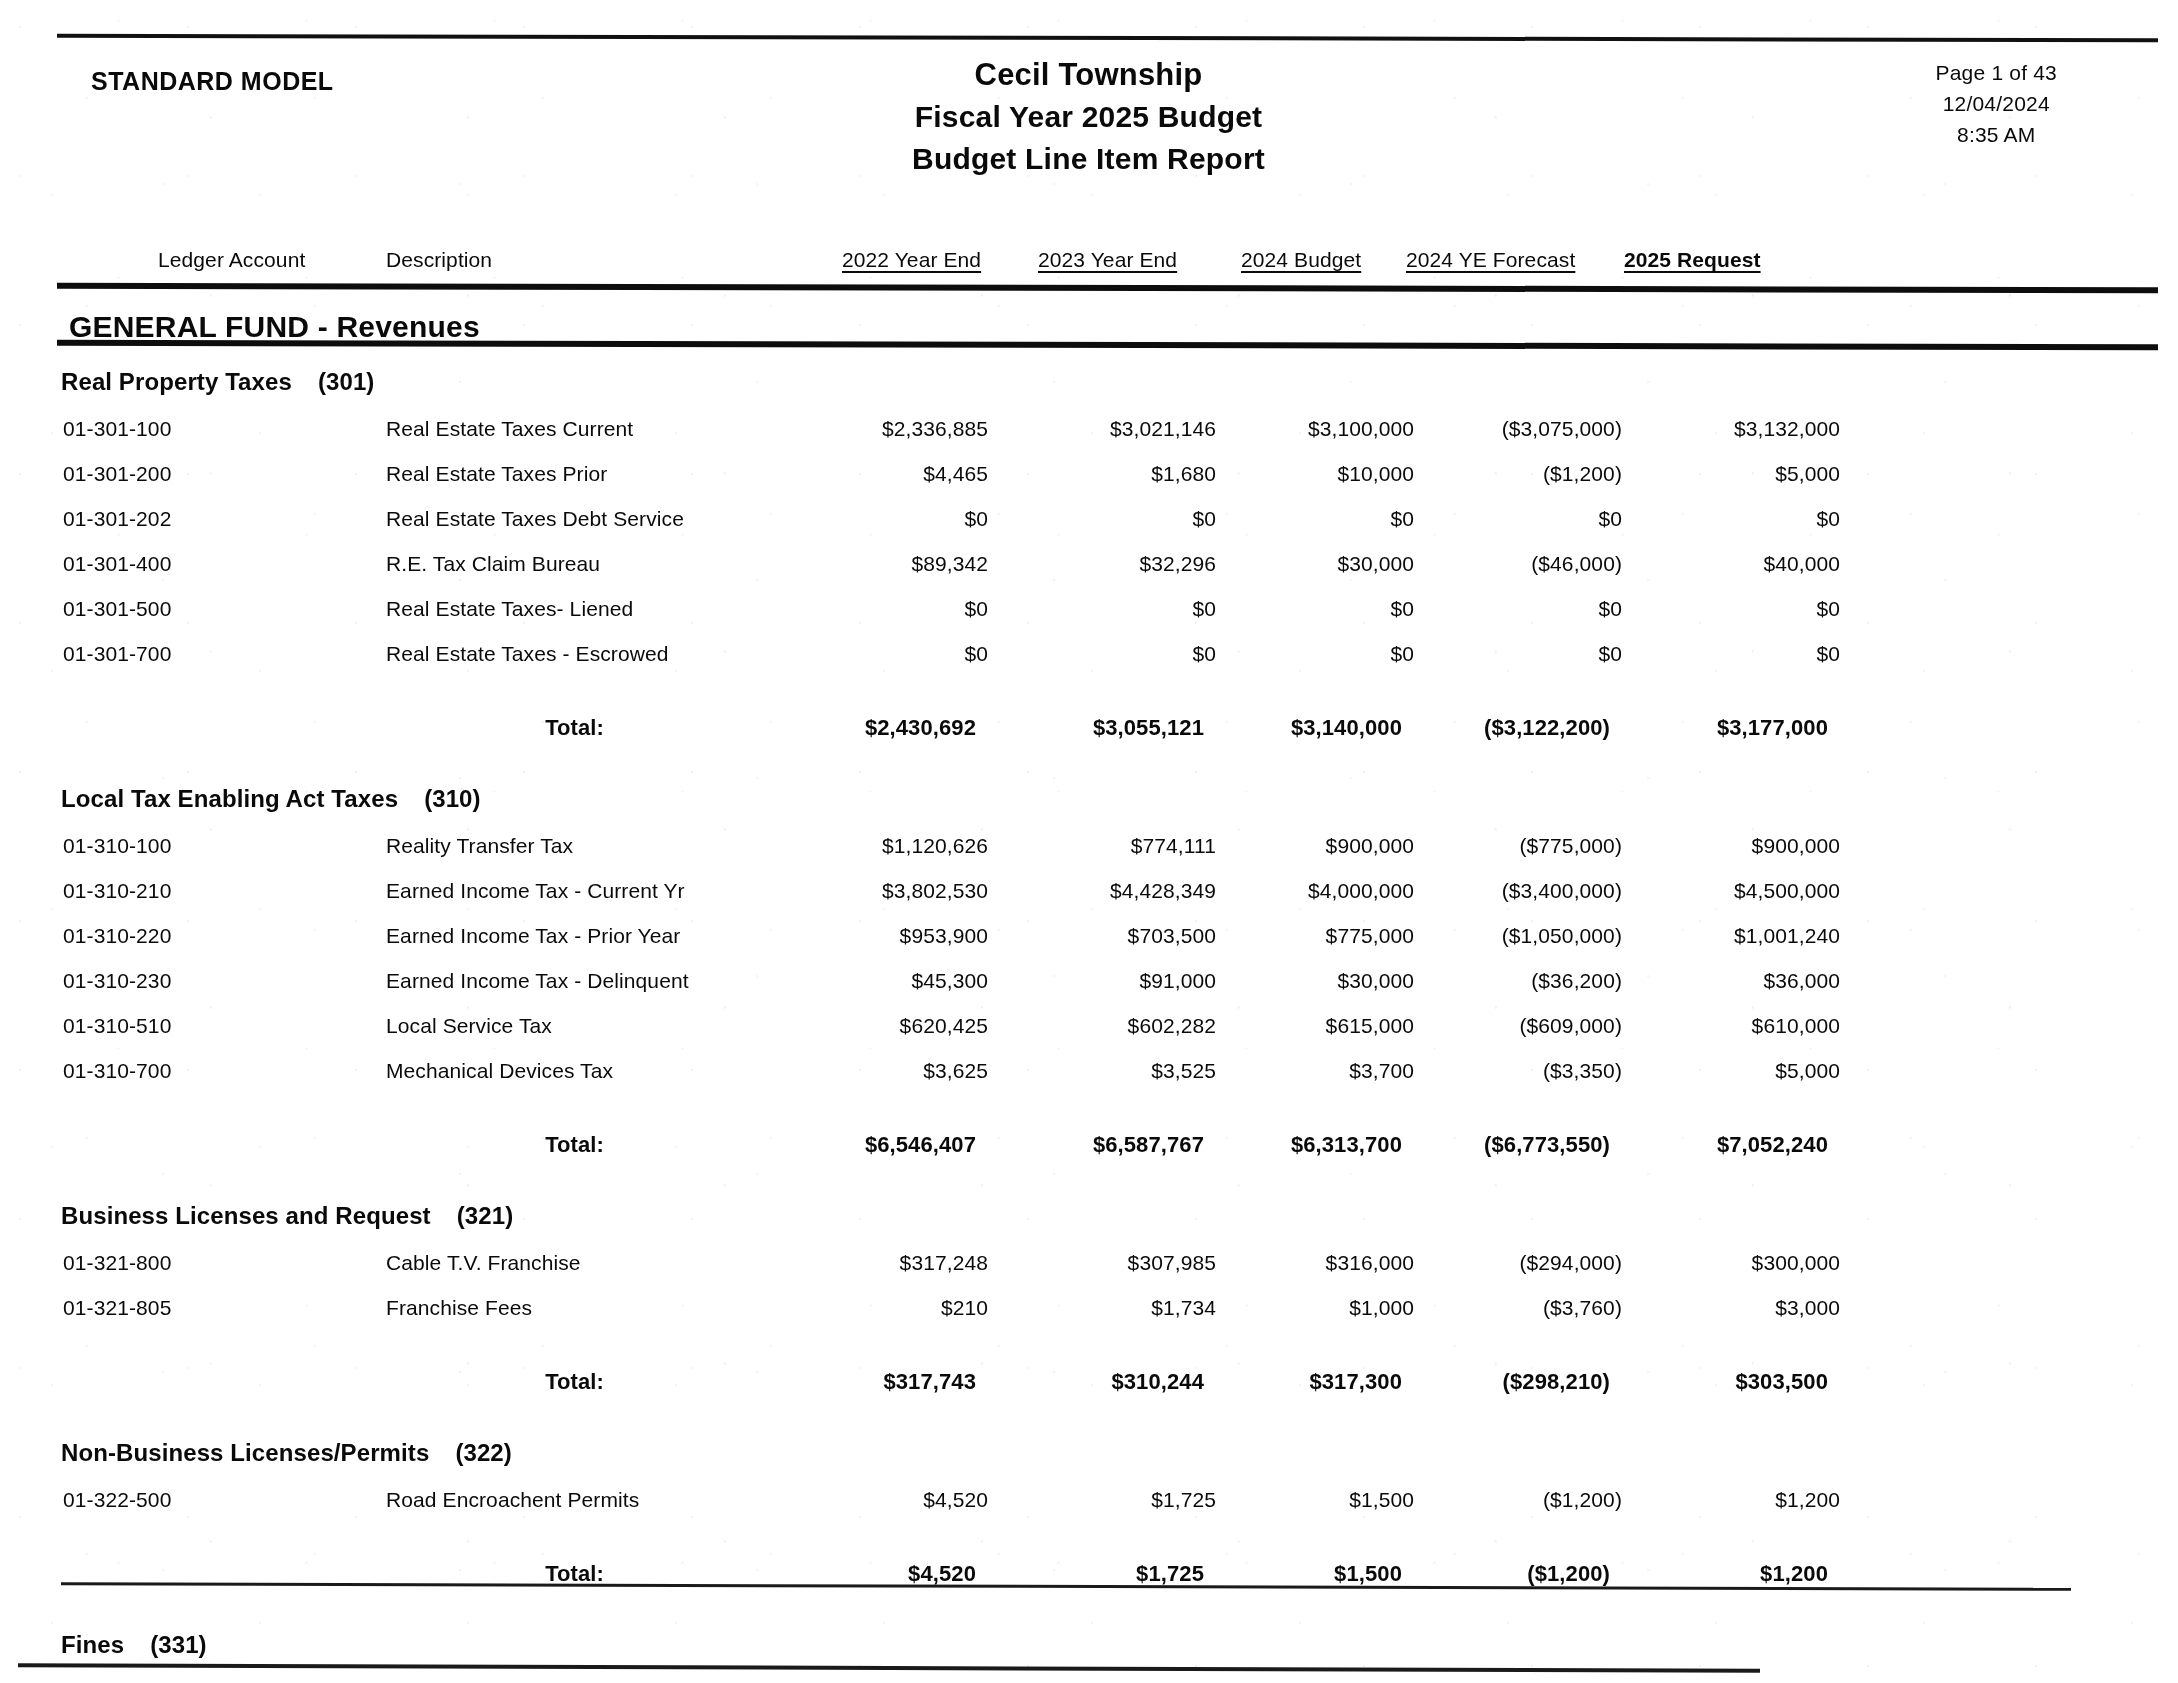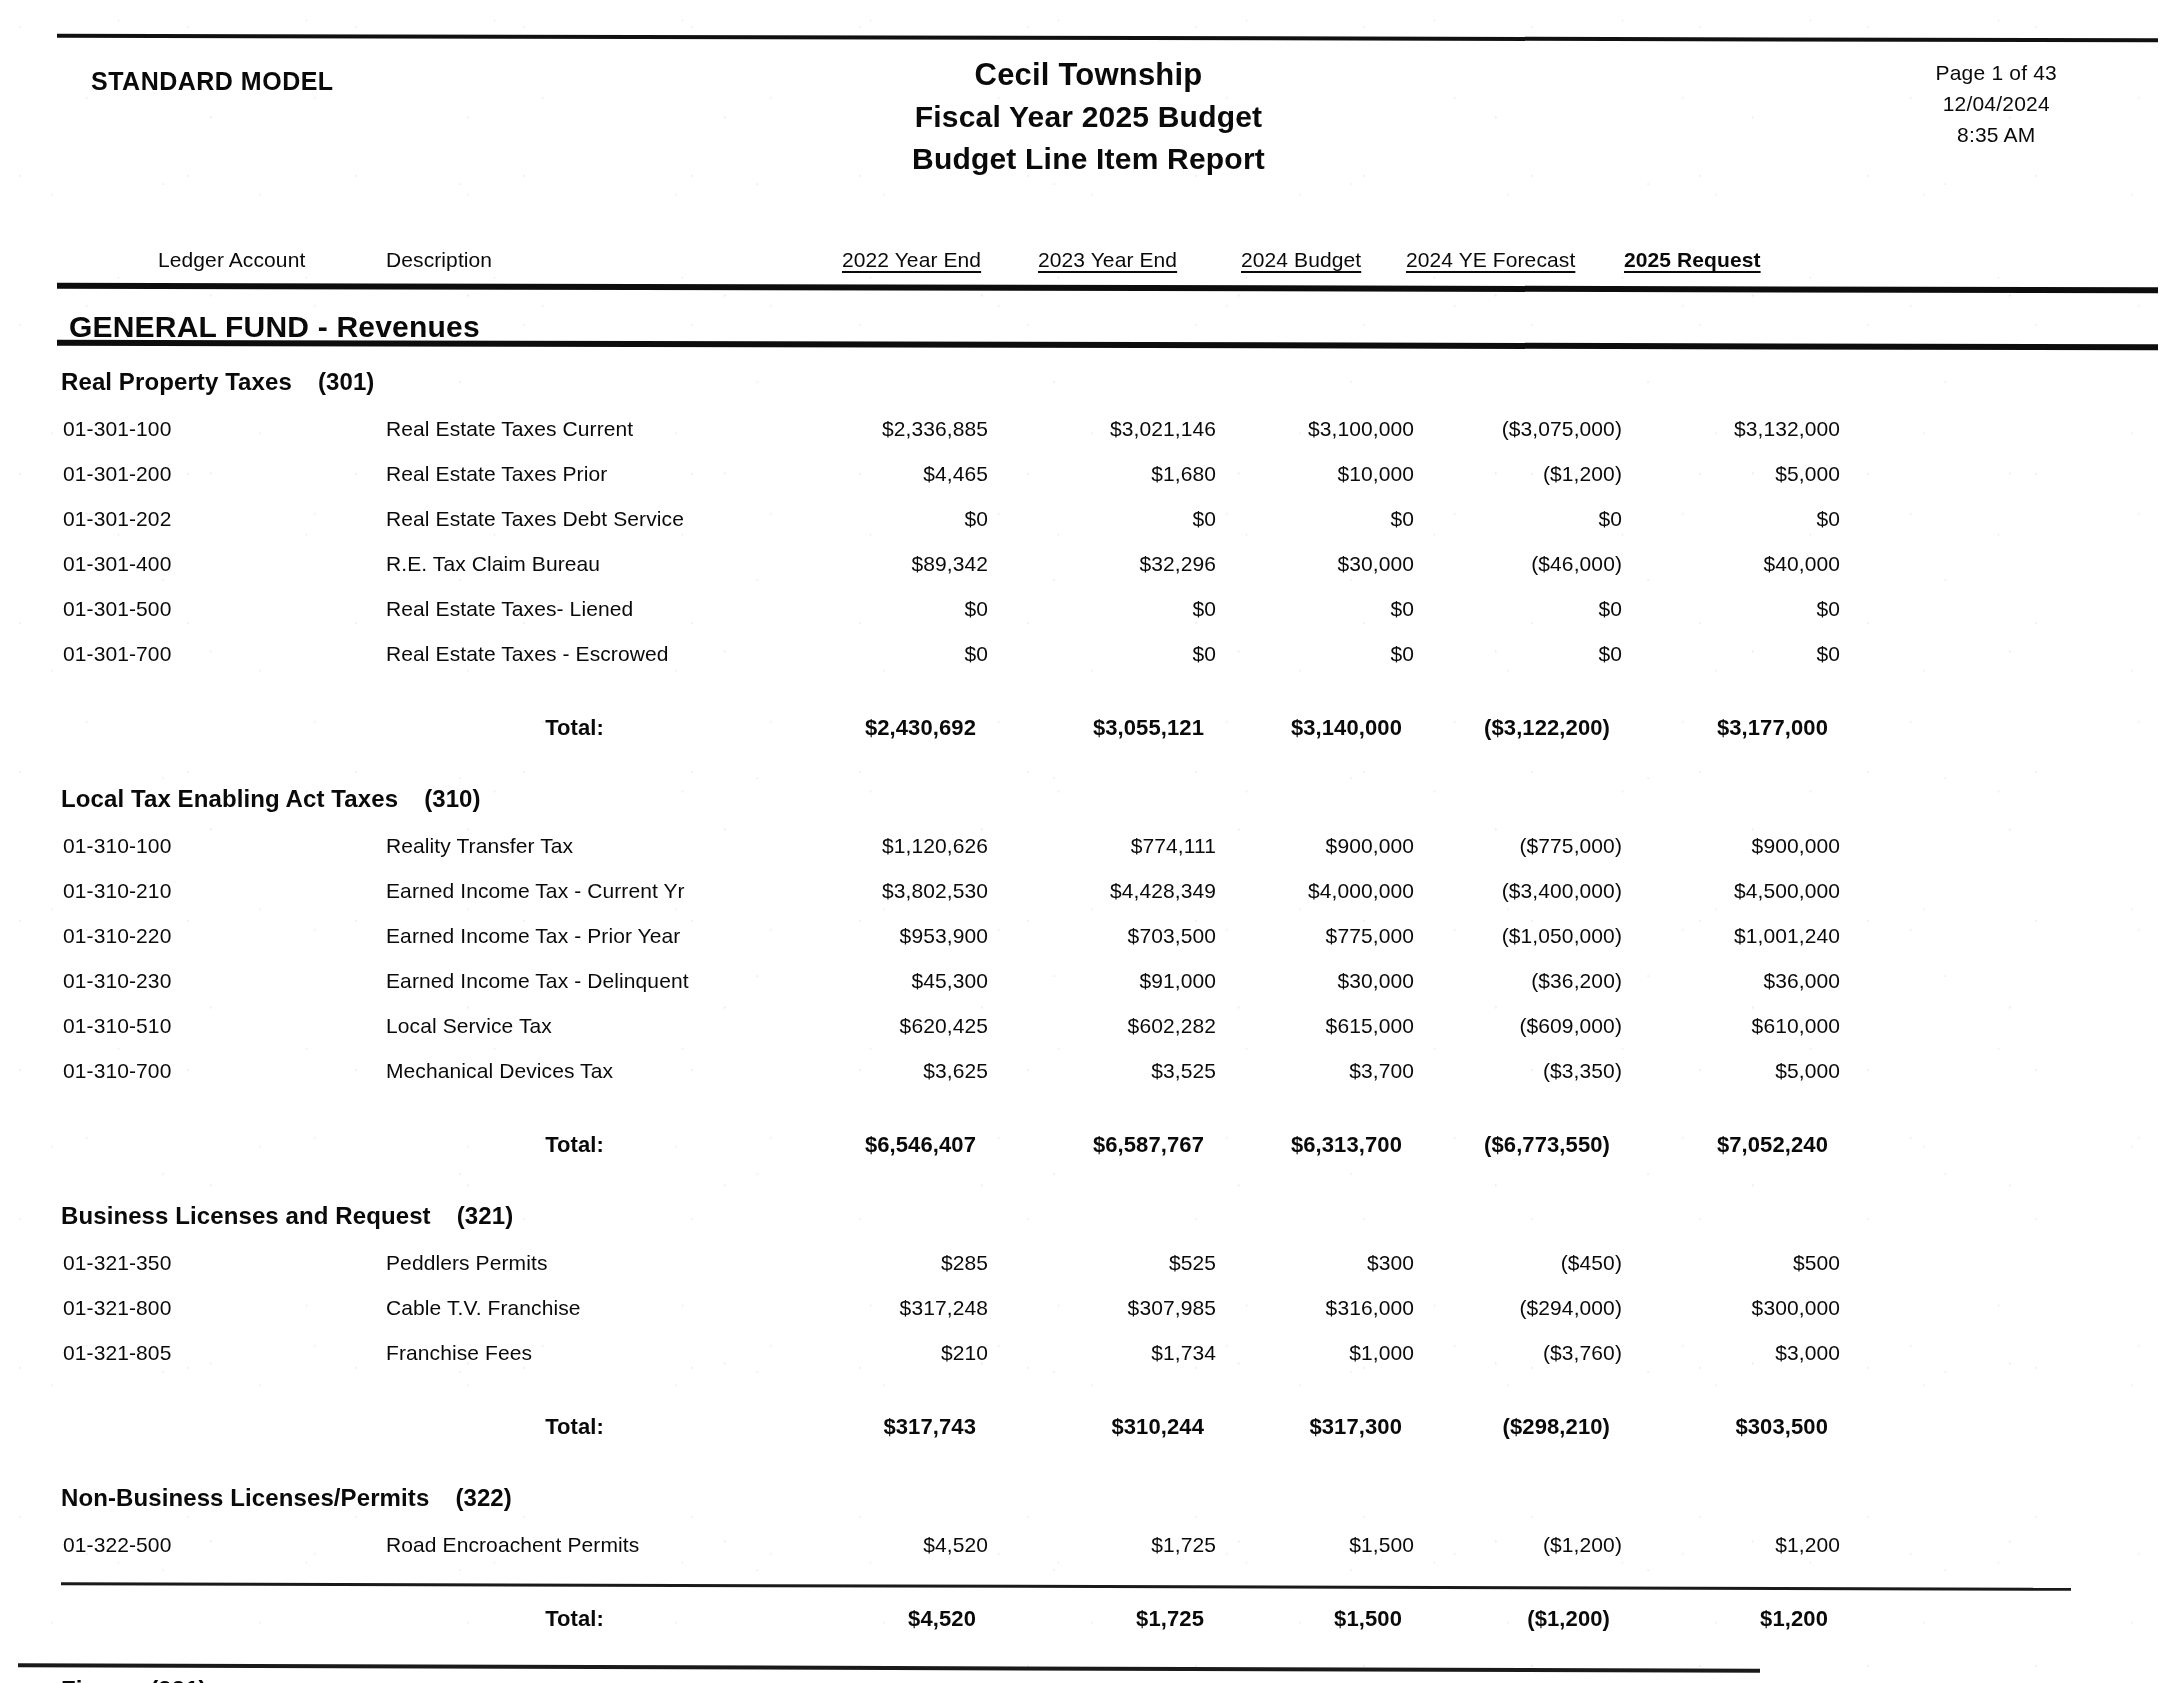--- a/index.html
+++ b/index.html
@@ -347,29 +347,20 @@
           <div class="cell num n2">$6,587,767</div>
           <div class="cell num n3">$6,313,700</div>
           <div class="cell num n4">($6,773,550)</div>
           <div class="cell num n5">$7,052,240</div>
         </div>
         <div class="row spacer"></div>
       </div>
       <div class="section">
         <div class="section-title"><span>Business Licenses and Request</span><span class="code">(321)</span></div>
         <div class="row">
-          <div class="cell c-acct">01-321-350</div>
-          <div class="cell c-desc">Peddlers Permits</div>
-          <div class="cell num n1">$285</div>
-          <div class="cell num n2">$525</div>
-          <div class="cell num n3">$300</div>
-          <div class="cell num n4">($450)</div>
-          <div class="cell num n5">$500</div>
-        </div>
-        <div class="row">
           <div class="cell c-acct">01-321-800</div>
           <div class="cell c-desc">Cable T.V. Franchise</div>
           <div class="cell num n1">$317,248</div>
           <div class="cell num n2">$307,985</div>
           <div class="cell num n3">$316,000</div>
           <div class="cell num n4">($294,000)</div>
           <div class="cell num n5">$300,000</div>
         </div>
         <div class="row">
           <div class="cell c-acct">01-321-805</div>

